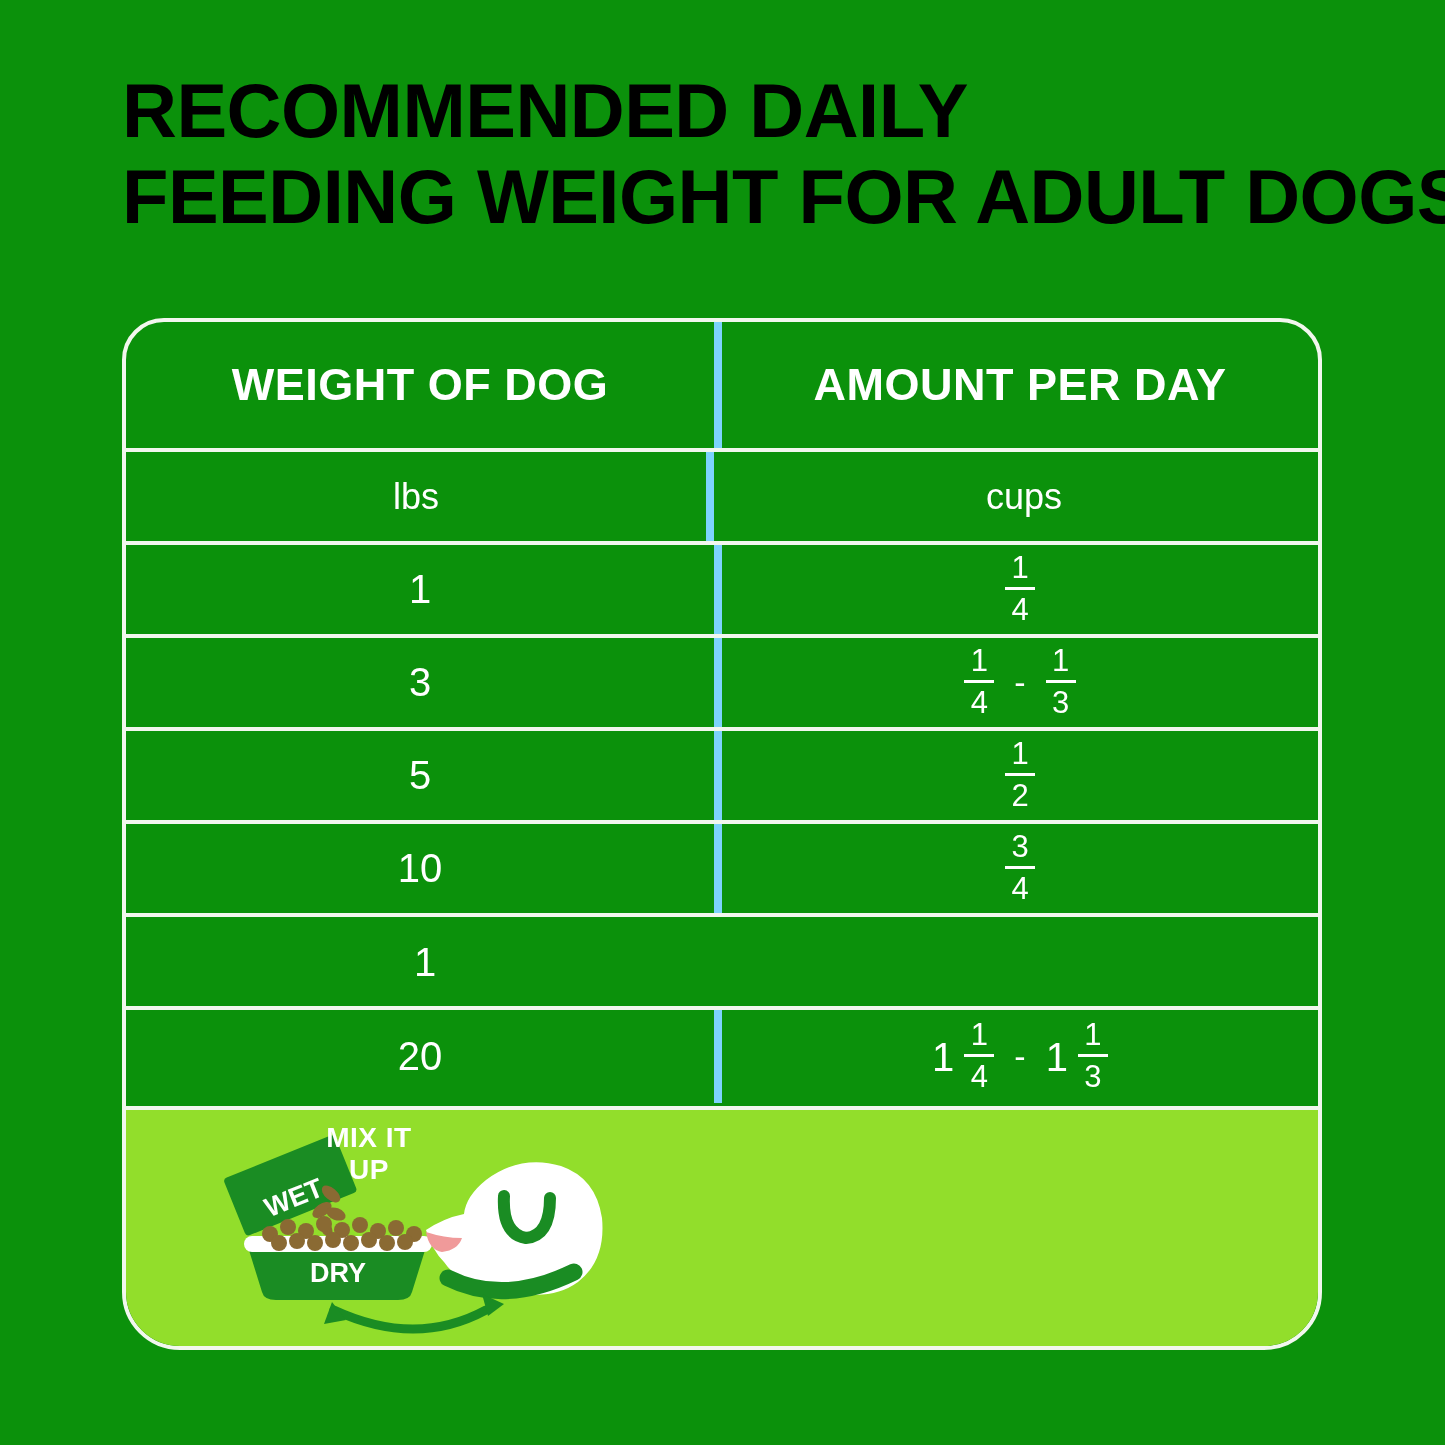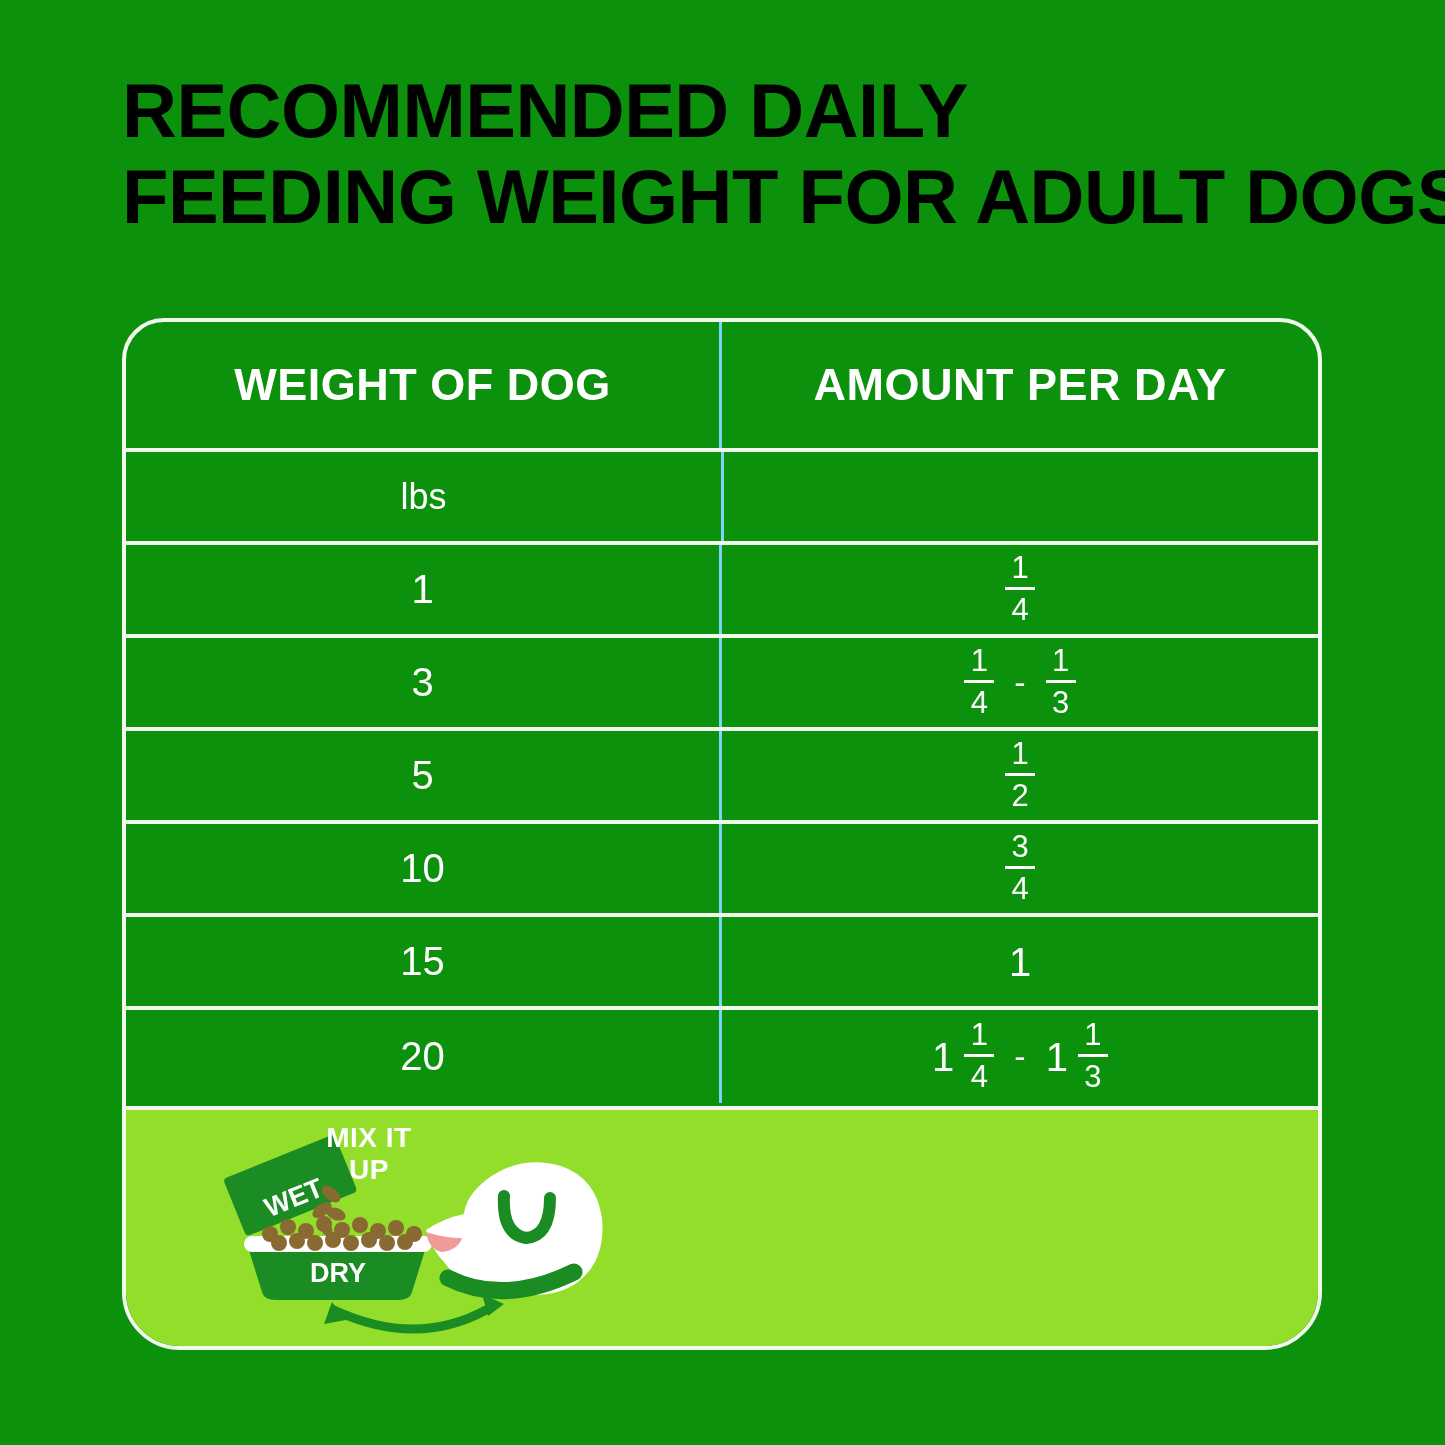--- a/index.html
+++ b/index.html
@@ -61,21 +61,21 @@
   .cell {
     box-sizing: border-box;
     display: flex;
     align-items: center;
     justify-content: center;
     color: #ffffff;
     text-align: center;
   }
   .cell.left {
     width: 598px;
-    border-right: 3px solid #7dd3fc;
+    border-right: 8px solid #7dd3fc;
   }
   .cell.right {
     width: 598px;
   }
 
   .row-head { height: 130px; }
   .row-head .cell {
     font-size: 45px;
     font-weight: bold;
     letter-spacing: 0.5px;
@@ -176,20 +176,21 @@
 
   <div class="grid">
 
     <div class="row row-head">
       <div class="cell left">WEIGHT OF DOG</div>
       <div class="cell right">AMOUNT PER DAY</div>
     </div>
 
     <div class="row row-units">
       <div class="cell left">lbs</div>
+      <div class="cell right">cups</div>
     </div>
 
     <div class="row row-data">
       <div class="cell left">1</div>
       <div class="cell right">
         <span class="fracwrap">
           <span class="frac">
             <span class="num">1</span>
             <span class="bar"></span>
             <span class="den">4</span>
@@ -237,21 +238,20 @@
           <span class="frac">
             <span class="num">3</span>
             <span class="bar"></span>
             <span class="den">4</span>
           </span>
         </span>
       </div>
     </div>
 
     <div class="row row-data">
-      <div class="cell left">15</div>
       <div class="cell right">
         <span class="fracwrap">
           <span class="whole">1</span>
         </span>
       </div>
     </div>
 
     <div class="row row-data">
       <div class="cell left">20</div>
       <div class="cell right">

